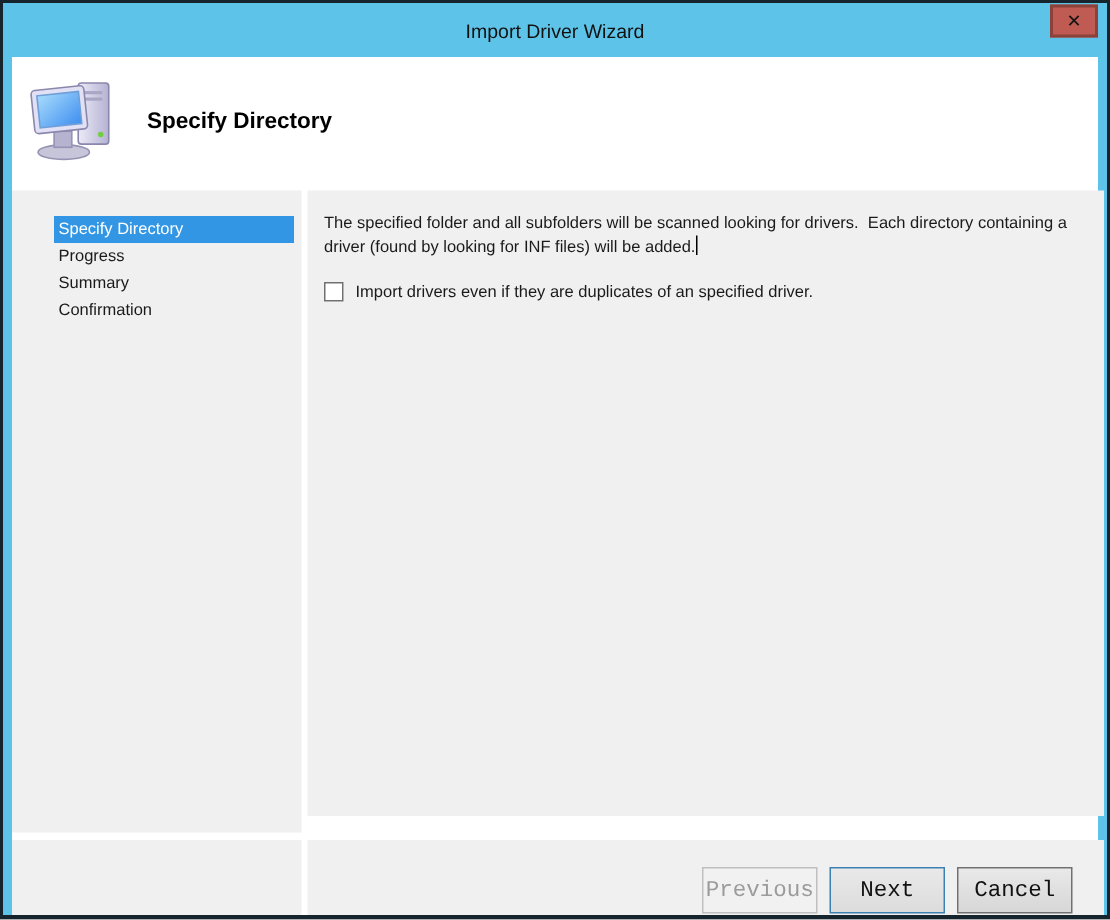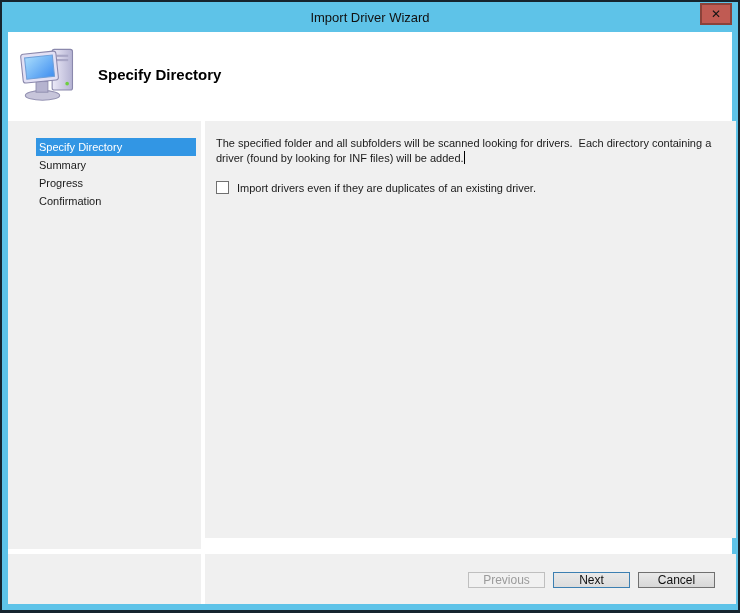--- a/index.html
+++ b/index.html
@@ -2,21 +2,21 @@
 <html><head>
 <meta charset="utf-8">
 <style>
   * { margin:0; padding:0; box-sizing:border-box; }
   html,body { background:#d8d8d8; }
   body { font-family:"Liberation Sans","DejaVu Sans",sans-serif; font-size:11px; color:#1a1a1a; }
 
   .window { width:740px; height:613px; background:#16242e; padding:2px 2px 3px 2px; position:relative; }
   .frame  { width:100%; height:100%; background:#5ec3e8; padding:0 6px 10px 6px; }
 
-  .titlebar { height:30px; position:relative; display:flex; align-items:center; justify-content:center; }
+  .titlebar { height:36px; position:relative; display:flex; align-items:center; justify-content:center; }
   .titlebar .title { font-size:13px; color:#111; }
   .close-btn { position:absolute; top:1px; right:0; width:32px; height:22px; background:#c05b53;
                border:2px solid #8b423a; display:flex; align-items:center; justify-content:center;
                cursor:pointer; }
   .close-btn span { font-size:12px; font-weight:bold; color:#141414; line-height:1; }
 
   .inner { background:#ffffff; height:calc(100% - 26px); display:flex; flex-direction:column; }
 
   .header { height:84px; background:#fff; display:flex; align-items:center; padding-left:12px; flex:0 0 auto; }
   .header .hicon { width:60px; height:56px; flex:0 0 auto; }
@@ -44,21 +44,21 @@
                font-family:inherit; font-size:11px; color:#1a1a1a; }
   .browse-btn { margin-left:21px; width:77px; height:22px; background:#bfbfbf;
                 border:1px solid #858585; box-shadow:inset 0 0 0 1px #dcdcdc;
                 font-family:inherit; font-size:11px; color:#1a1a1a; cursor:pointer; }
 
   .check-row { margin-top:15px; display:flex; align-items:center; cursor:pointer; }
   .checkbox { width:13px; height:13px; background:#fff; border:1px solid #707070; flex:0 0 auto; }
   .check-label { margin-left:8px; }
 
   .footer-btns { display:flex; justify-content:flex-end; gap:8px; padding:18px 21px 0 0; }
-  .btn { width:77px; height:16px; font-family:Liberation Sans, sans-serif; font-size:12px; cursor:pointer; }
+  .btn { width:77px; height:31px; font-family:Liberation Mono, monospace; font-size:15px; cursor:pointer; }
   .btn-prev { background:#f1f1f1; border:1px solid #bfbfbf; color:#9b9b9b; cursor:default; }
   .btn-next { background:linear-gradient(#e9e9e9,#dcdcdc); border:1px solid #3c7fb1; color:#111; }
   .btn-cancel { background:linear-gradient(#e9e9e9,#d7d7d7); border:1px solid #707070; color:#111; }
 </style>
 </head>
 <body>
 
 <div class="window">
   <div class="frame">
 
@@ -97,35 +97,35 @@
           </svg>
         </div>
         <div class="htitle">Specify Directory</div>
       </div>
 
       <div class="bodygrid">
 
         <div class="col col-left">
           <div class="panel panel-main sidebar">
             <div class="side-item selected">Specify Directory</div>
+            <div class="side-item">Progress</div>
             <div class="side-item">Summary</div>
-            <div class="side-item">Progress</div>
             <div class="side-item">Confirmation</div>
           </div>
           <div class="panel panel-foot"></div>
         </div>
 
         <div class="col col-right">
           <div class="panel panel-main content">
             <div class="para"><span>The specified folder and all subfolders will be scanned looking for drivers.  Each directory containing a driver (found by looking for INF files) will be added.</span><span class="caret"></span></div>
 
 
             <div class="check-row">
               <span class="checkbox"></span>
-              <span class="check-label">Import drivers even if they are duplicates of an existing driver.</span>
+              <span class="check-label">Import drivers even if they are duplicates of an specified driver.</span>
             </div>
           </div>
 
           <div class="panel panel-foot footer-btns">
             <button class="btn btn-prev" disabled="">Previous</button>
             <button class="btn btn-next">Next</button>
             <button class="btn btn-cancel">Cancel</button>
           </div>
         </div>
 

